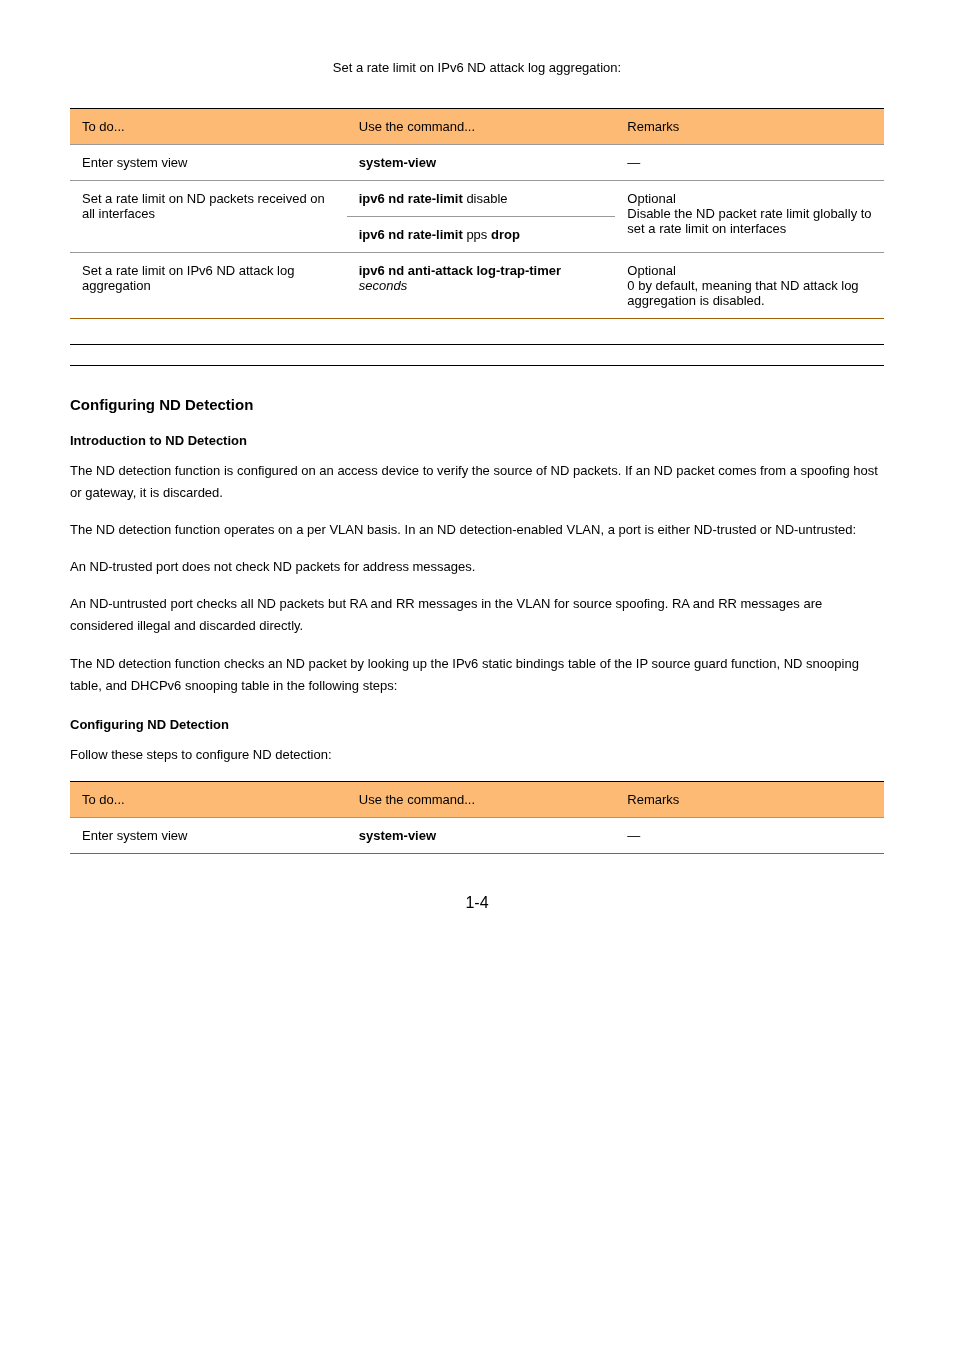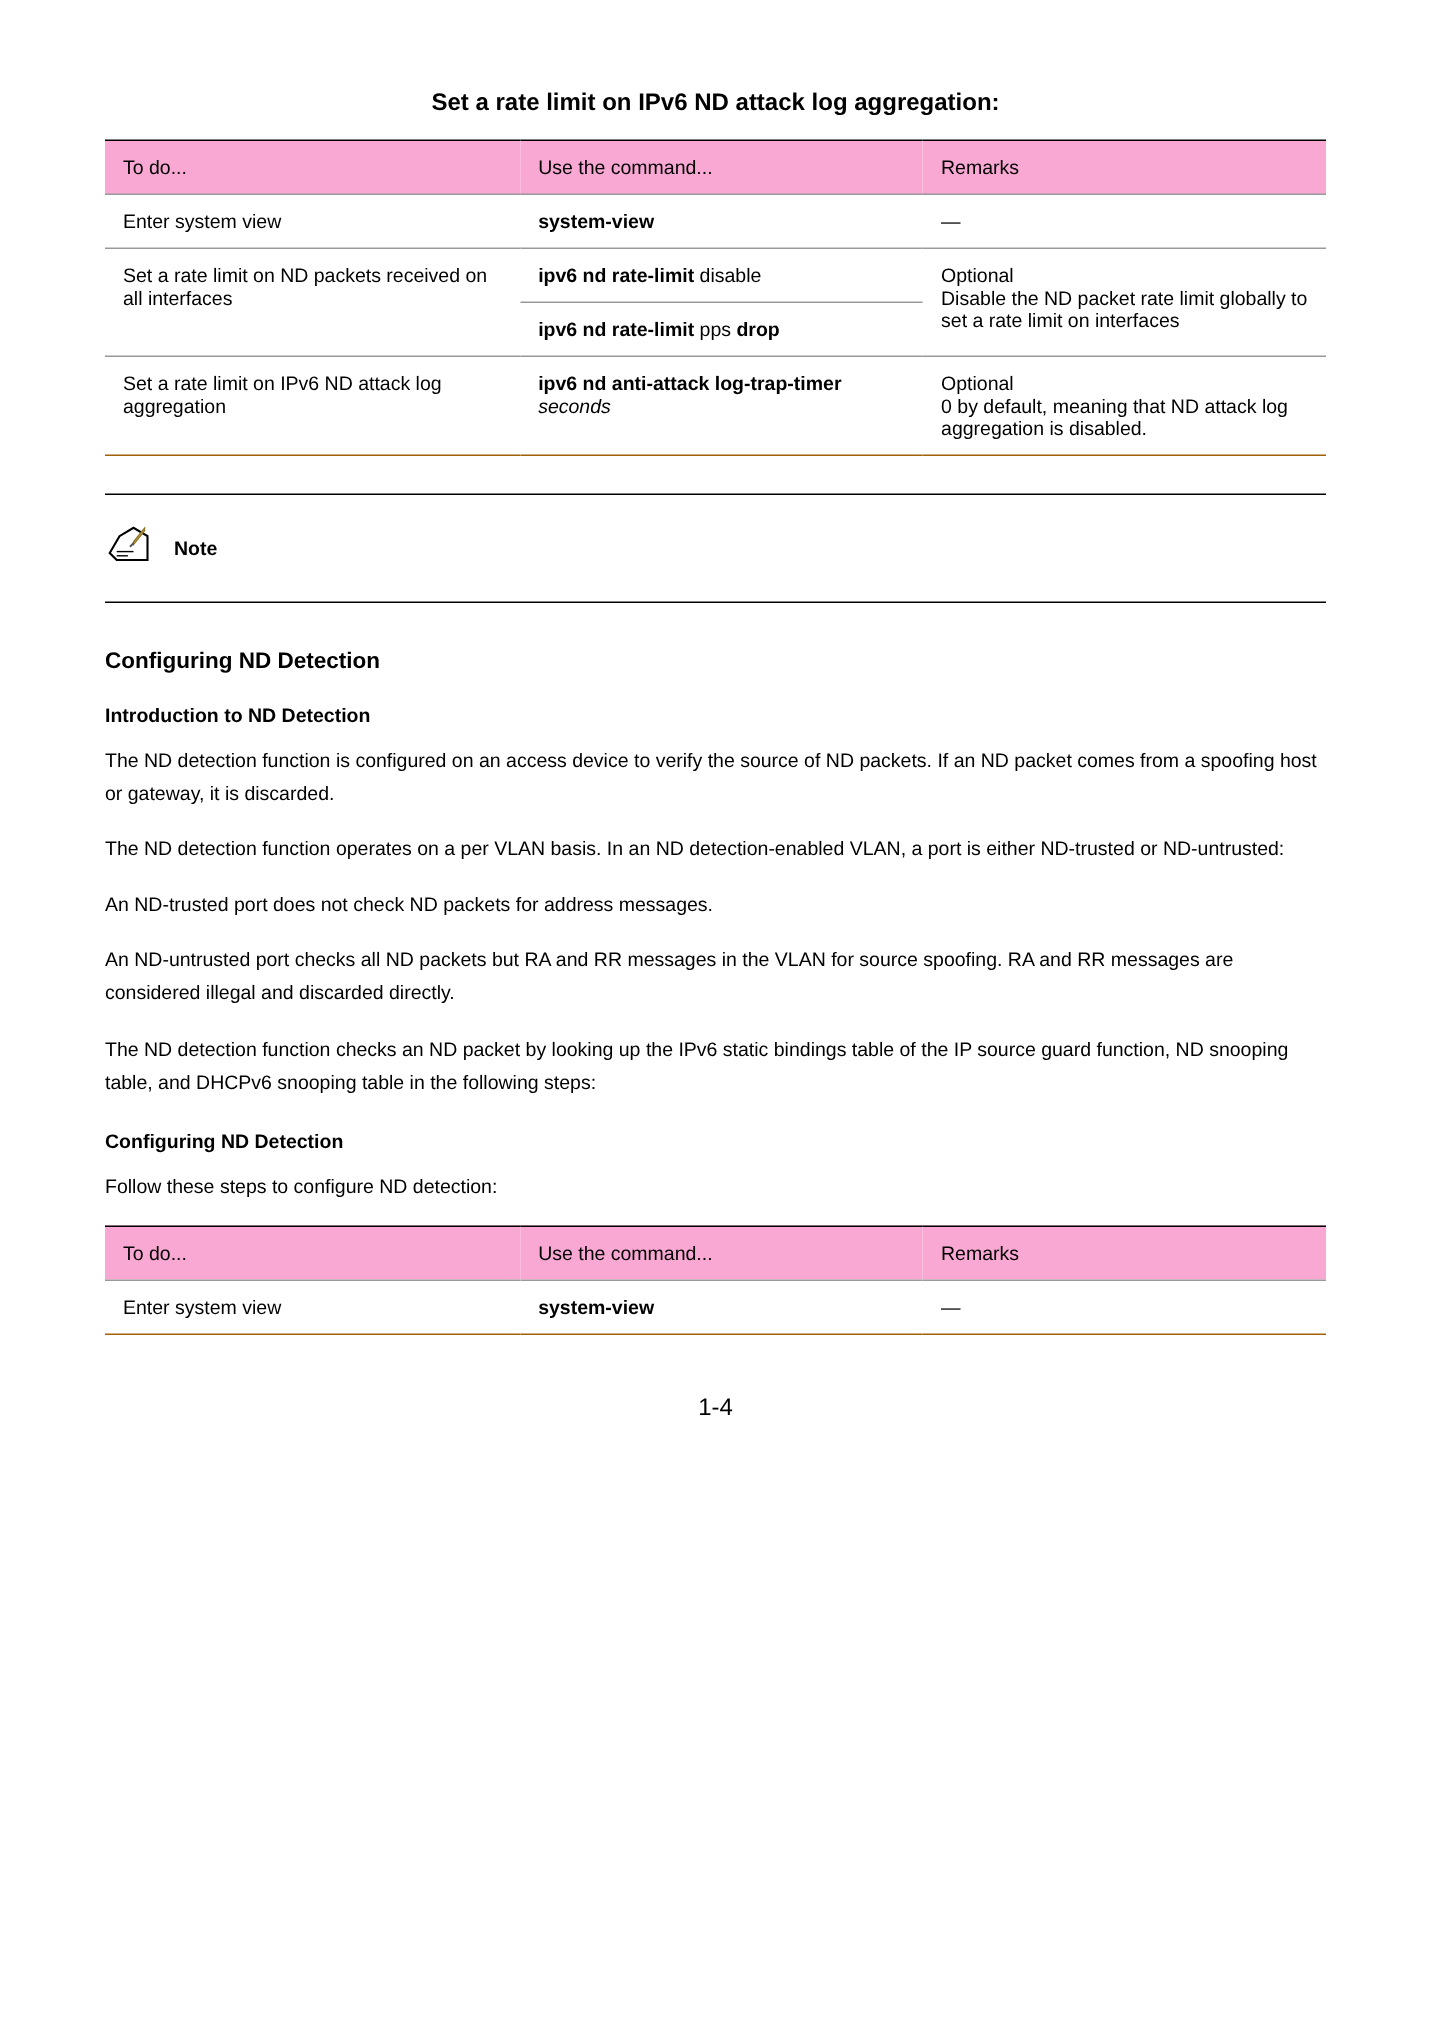--- a/index.html
+++ b/index.html
@@ -10,31 +10,30 @@
     body {
       font-family: Arial, sans-serif;
       font-size: 13px;
       color: #000;
       background: #fff;
       padding: 60px 70px;
       width: 954px;
     }
     .table-caption {
       text-align: center;
-      margin-bottom: 15px;
-      font-size: 16px;
-      font-weight: bold;
+      margin-bottom: 33px;
+      font-size: 13px;
     }
     table {
       width: 100%;
       border-collapse: collapse;
       margin-bottom: 25px;
     }
     th {
-      background: #f9a8d4;
+      background: #fdba74;
       text-align: left;
       padding: 10px 12px;
       font-weight: normal;
       border-top: 1px solid #000;
       border-bottom: 1px solid #999;
     }
     td {
       padding: 10px 12px;
       border-bottom: 1px solid #999;
       vertical-align: top;
@@ -139,32 +138,20 @@
       <td><span class="bold">ipv6 nd anti-attack log-trap-timer</span> <span class="italic">seconds</span></td>
       <td style="white-space: pre-line;">Optional
 0 by default, meaning that ND attack log aggregation is disabled.</td>
     </tr>
   </tbody>
 </table>
 
 <hr class="divider">
 
 <div class="note-section">
-  <div class="note-header">
-    <span class="note-icon">
-      <svg viewBox="0 0 40 30">
-        <path d="M 3 20 L 8 25 L 30 25 L 30 8 L 20 2 L 10 8 L 3 20 Z" fill="none" stroke="#000" stroke-width="1.5"></path>
-        <path d="M 28 4 L 20 14 L 20 12 L 28 2 Z" fill="#c4a84a" stroke="#8a7020" stroke-width="0.8"></path>
-        <path d="M 18 16 L 20 14 L 20 12 L 17 15 Z" fill="#555"></path>
-        <path d="M 8 22 L 16 22" stroke="#000" stroke-width="1"></path>
-        <path d="M 8 19 L 20 19" stroke="#000" stroke-width="1"></path>
-      </svg>
-    </span>
-    <span class="note-label">Note</span>
-  </div>
   <ul class="bullet-list">
   </ul>
 </div>
 
 <hr class="divider">
 
 <div class="section-heading">Configuring ND Detection</div>
 <div class="sub-heading">Introduction to ND Detection</div>
 <p class="body-text">The ND detection function is configured on an access device to verify the source of ND packets. If an ND packet comes from a spoofing host or gateway, it is discarded.</p>
 <p class="body-text">The ND detection function operates on a per VLAN basis. In an ND detection-enabled VLAN, a port is either ND-trusted or ND-untrusted:</p>

